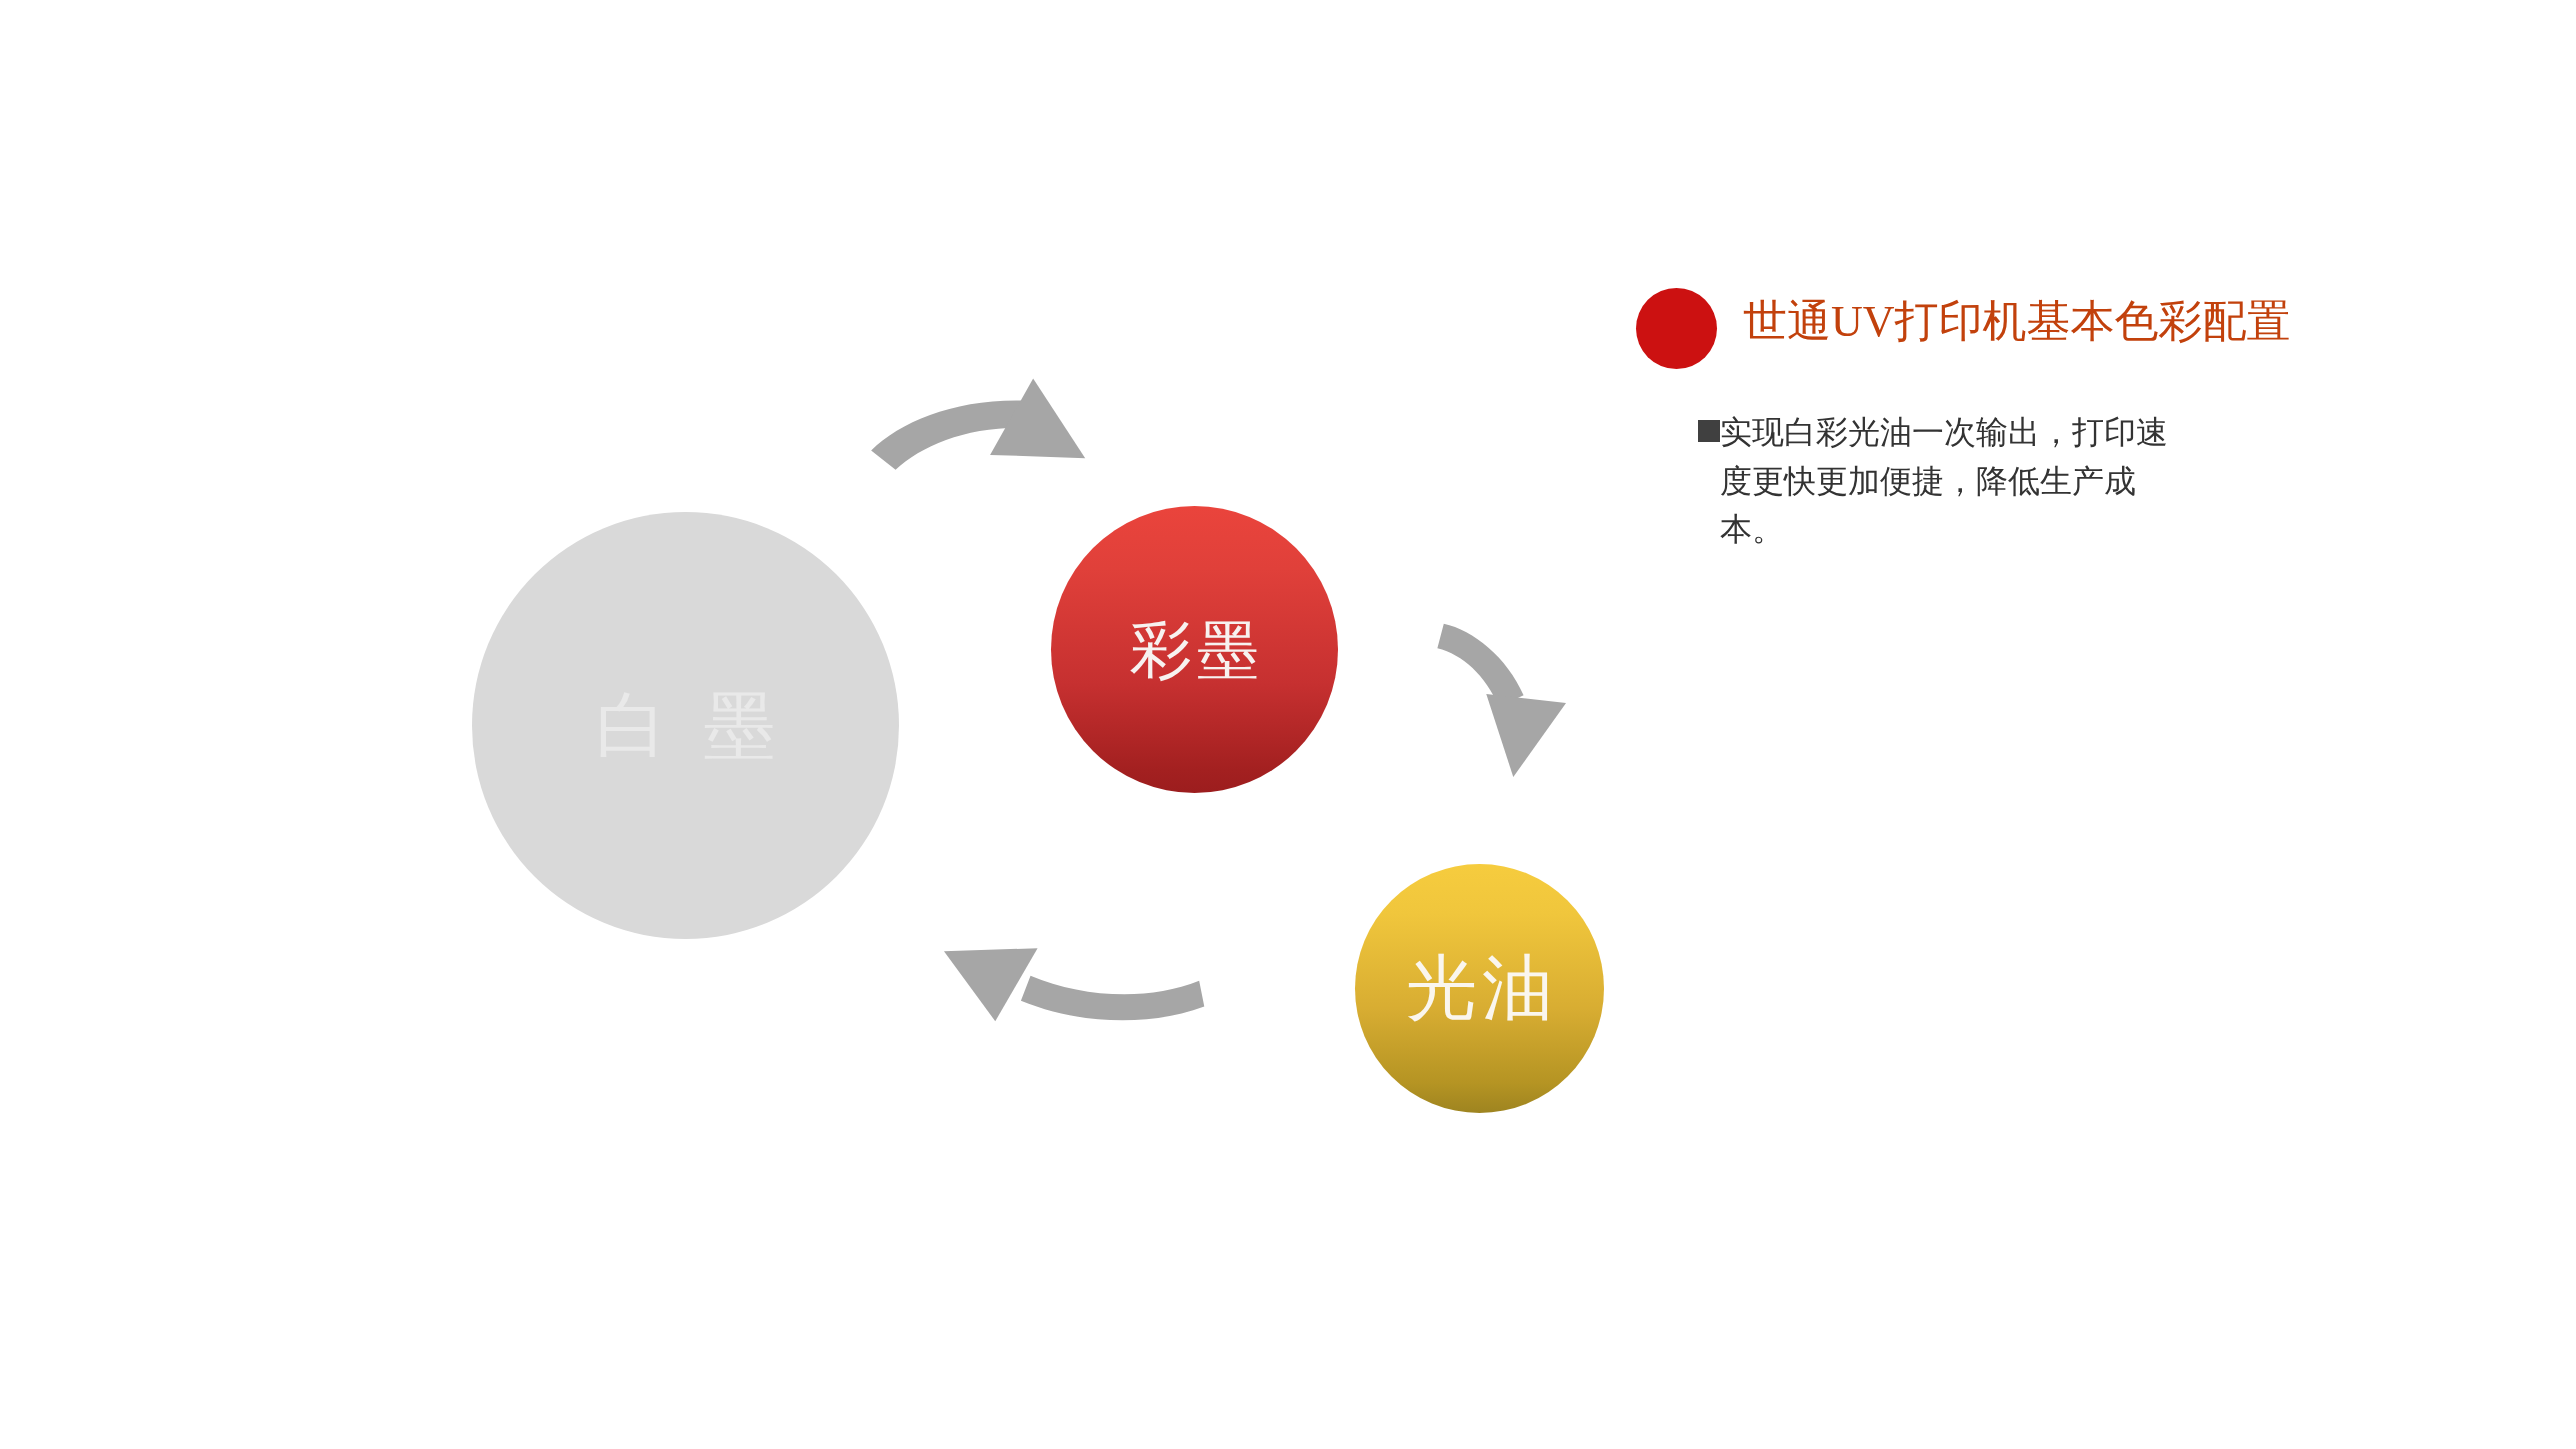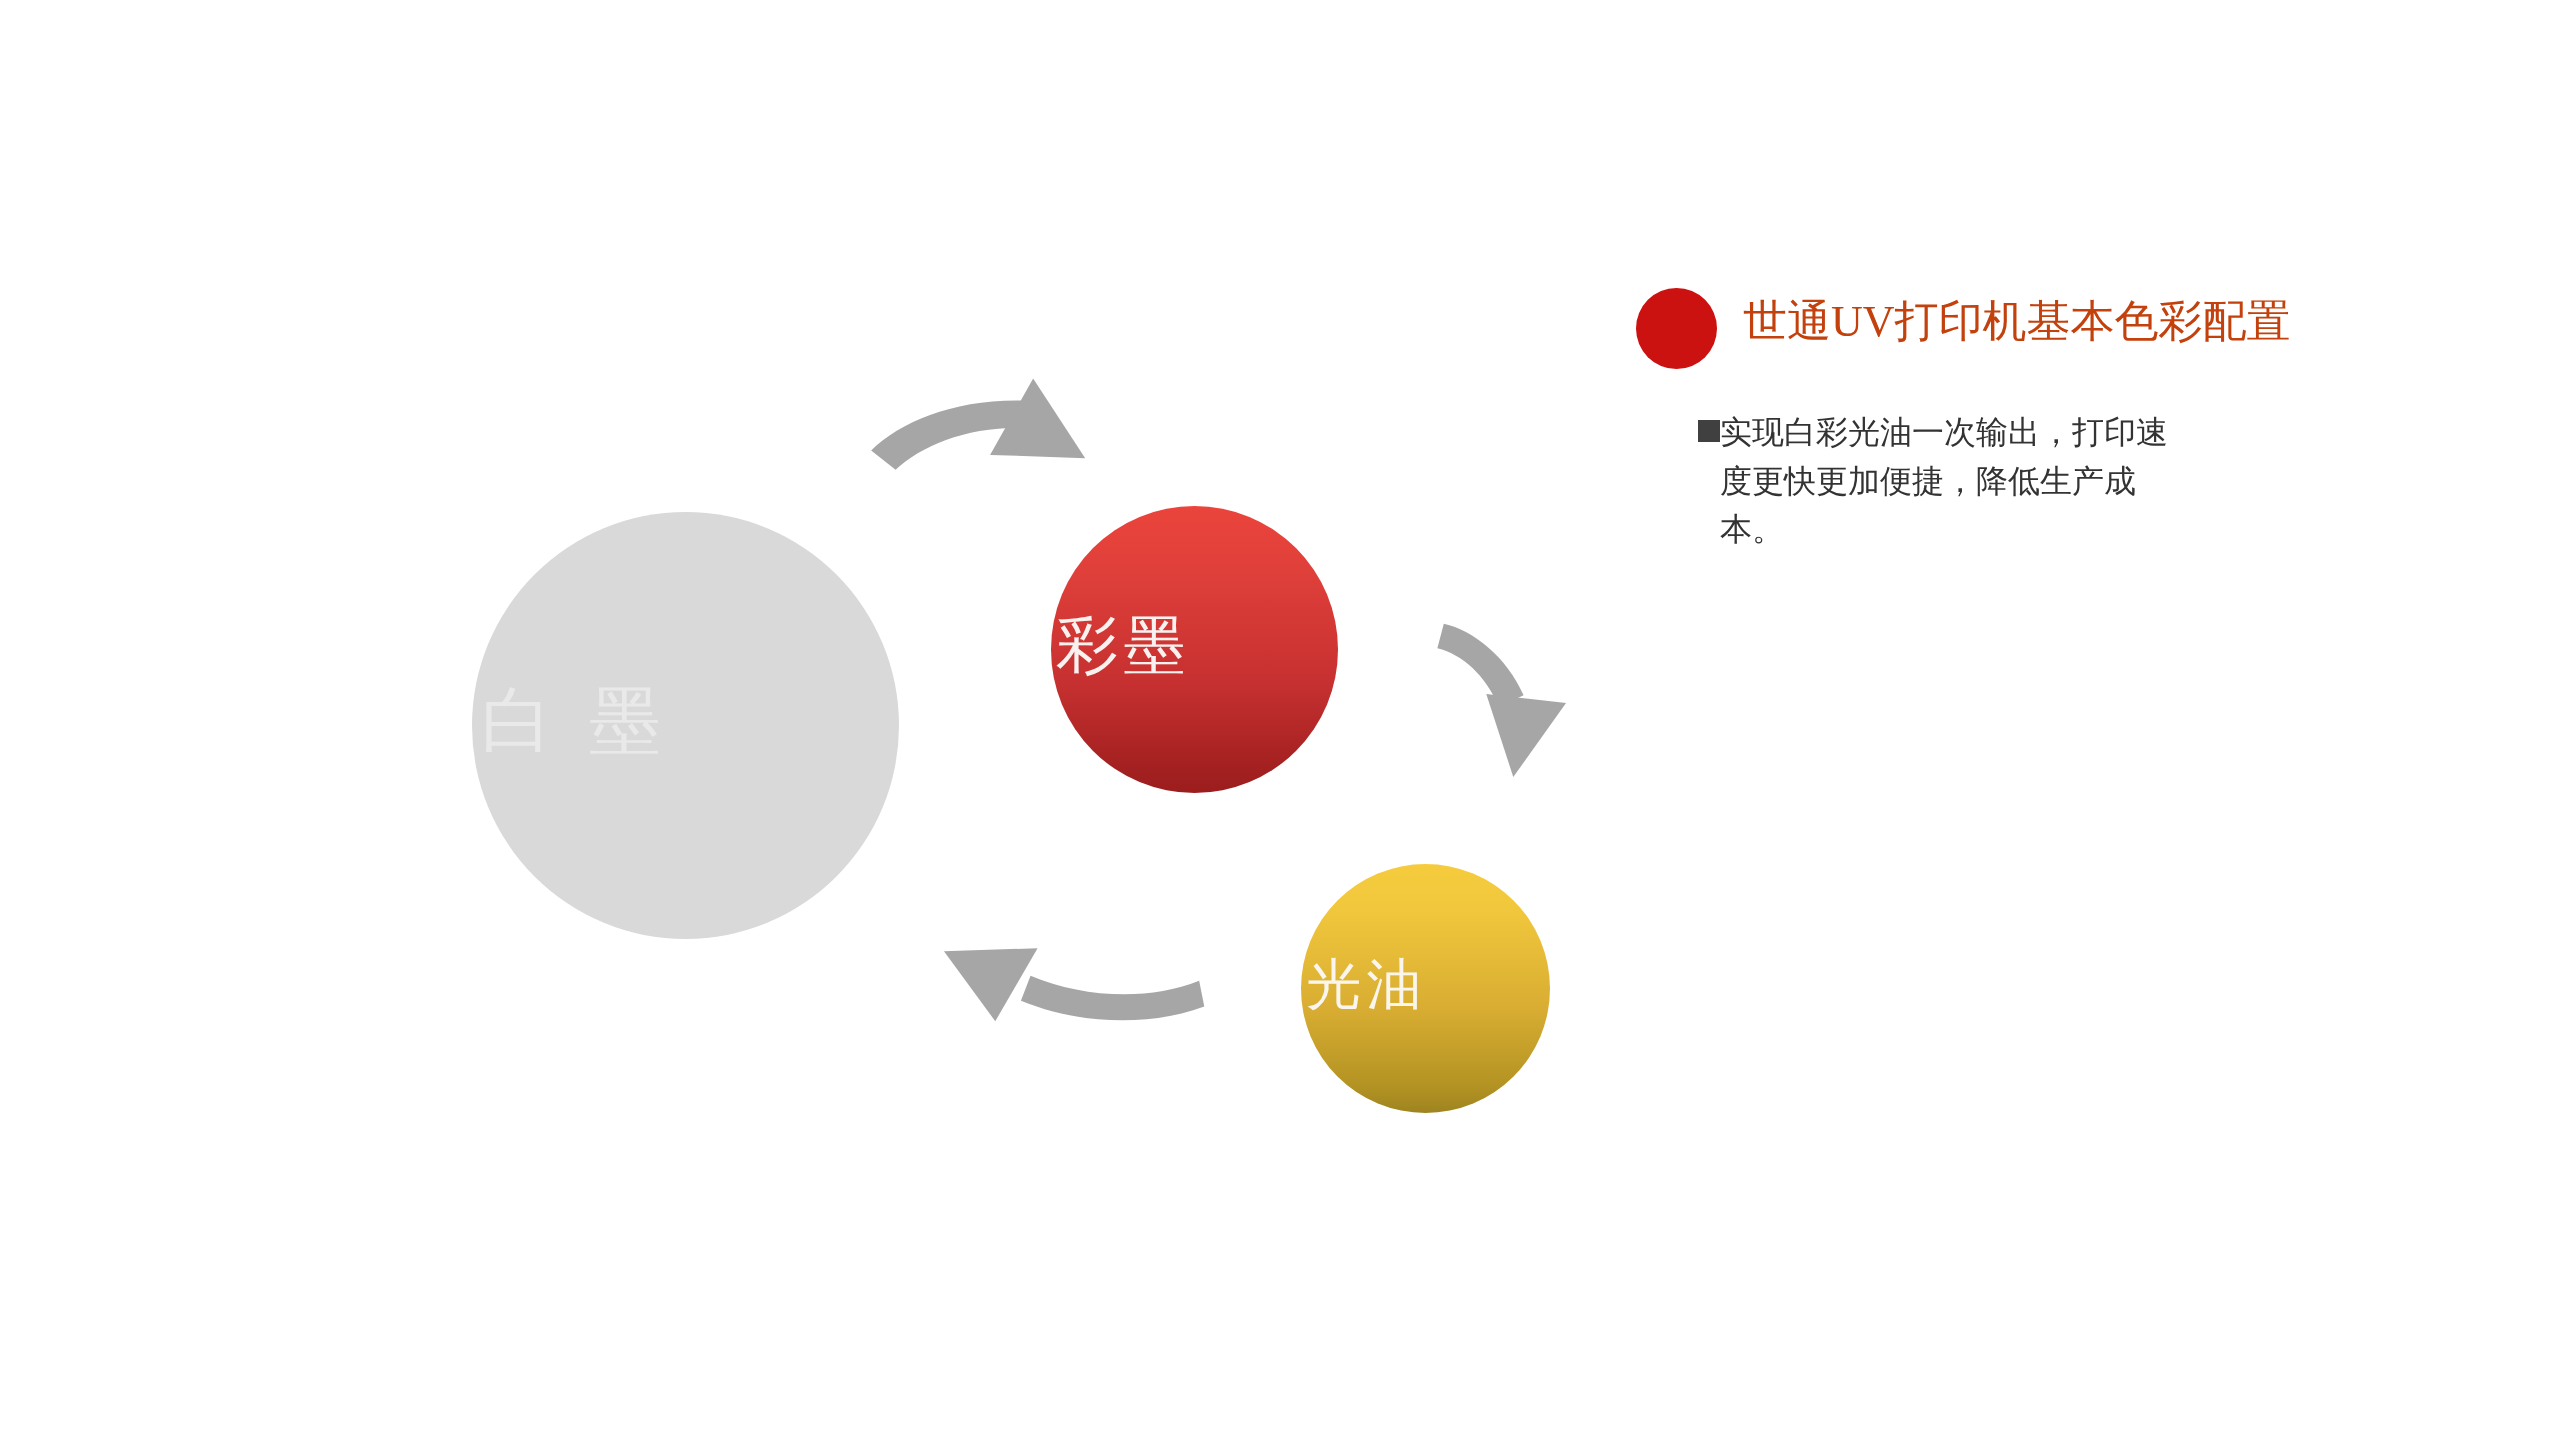--- a/index.html
+++ b/index.html
@@ -15,25 +15,25 @@
     overflow: hidden;
     font-family: "Liberation Serif", "DejaVu Serif", serif;
   }
 
   
   .circle {
     position: absolute;
     border-radius: 50%;
     display: flex;
     align-items: center;
-    justify-content: flex-start;
+    justify-content: center;
     text-align: center;
     line-height: 1;
     white-space: nowrap;
-    font-family: Liberation Mono, monospace;
+    font-family: Liberation Serif, serif;
   }
 
   #circle-white {
     left: 472px;
     top: 512px;
     width: 427px;
     height: 427px;
     background: #d9d9d9;
     color: #e9e9e9;
     font-size: 72px;
@@ -47,27 +47,27 @@
     width: 287px;
     height: 287px;
     background: linear-gradient(to bottom, #ea443c 0%, #e0403a 22%, #c63030 62%, #a32020 92%, #9c1d1e 100%);
     color: #f7f2f0;
     font-size: 62px;
     letter-spacing: 5.2px;
     text-indent: 5.2px;
   }
 
   #circle-varnish {
-    left: 1301px;
+    left: 1355px;
     top: 864px;
     width: 249px;
     height: 249px;
     background: linear-gradient(to bottom, #f6cc3e 0%, #f0c63c 20%, #d8ad32 58%, #b59423 88%, #9e8420 100%);
     color: #faf6ee;
-    font-size: 55px;
+    font-size: 71px;
     letter-spacing: 5.2px;
     text-indent: 5.2px;
   }
 
   
   .arrow-svg {
     position: absolute;
     overflow: visible;
   }
 

